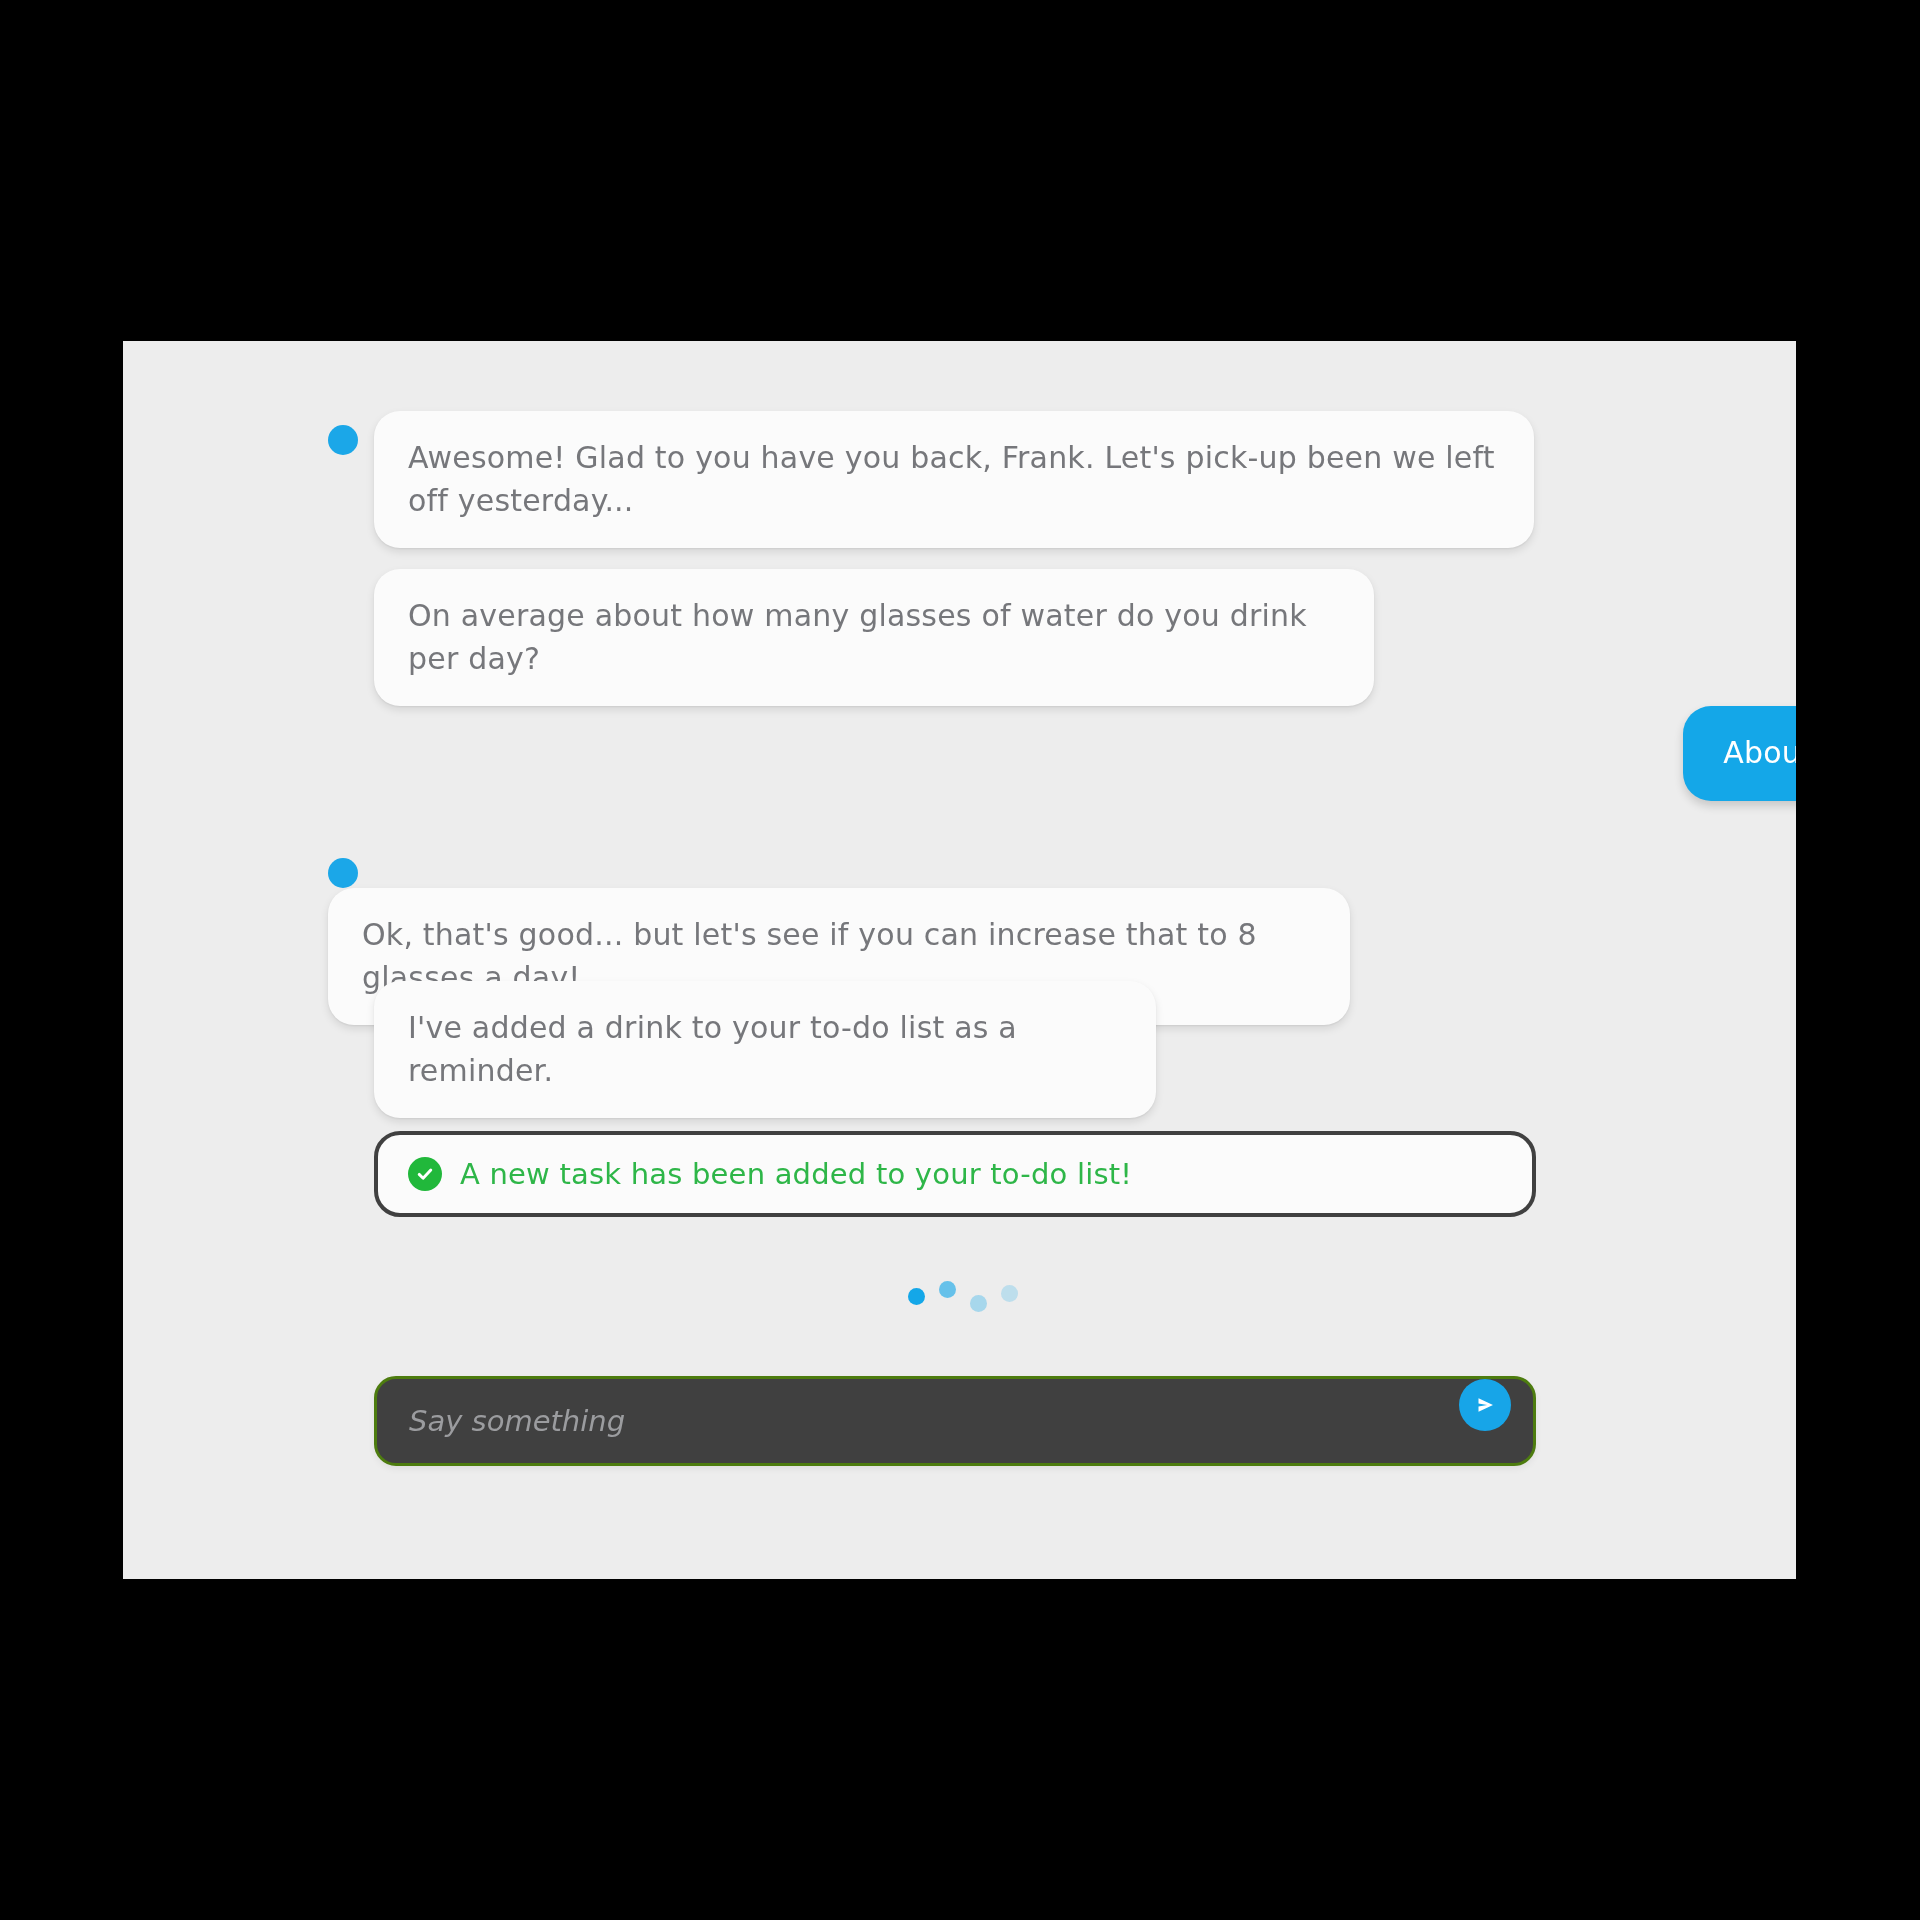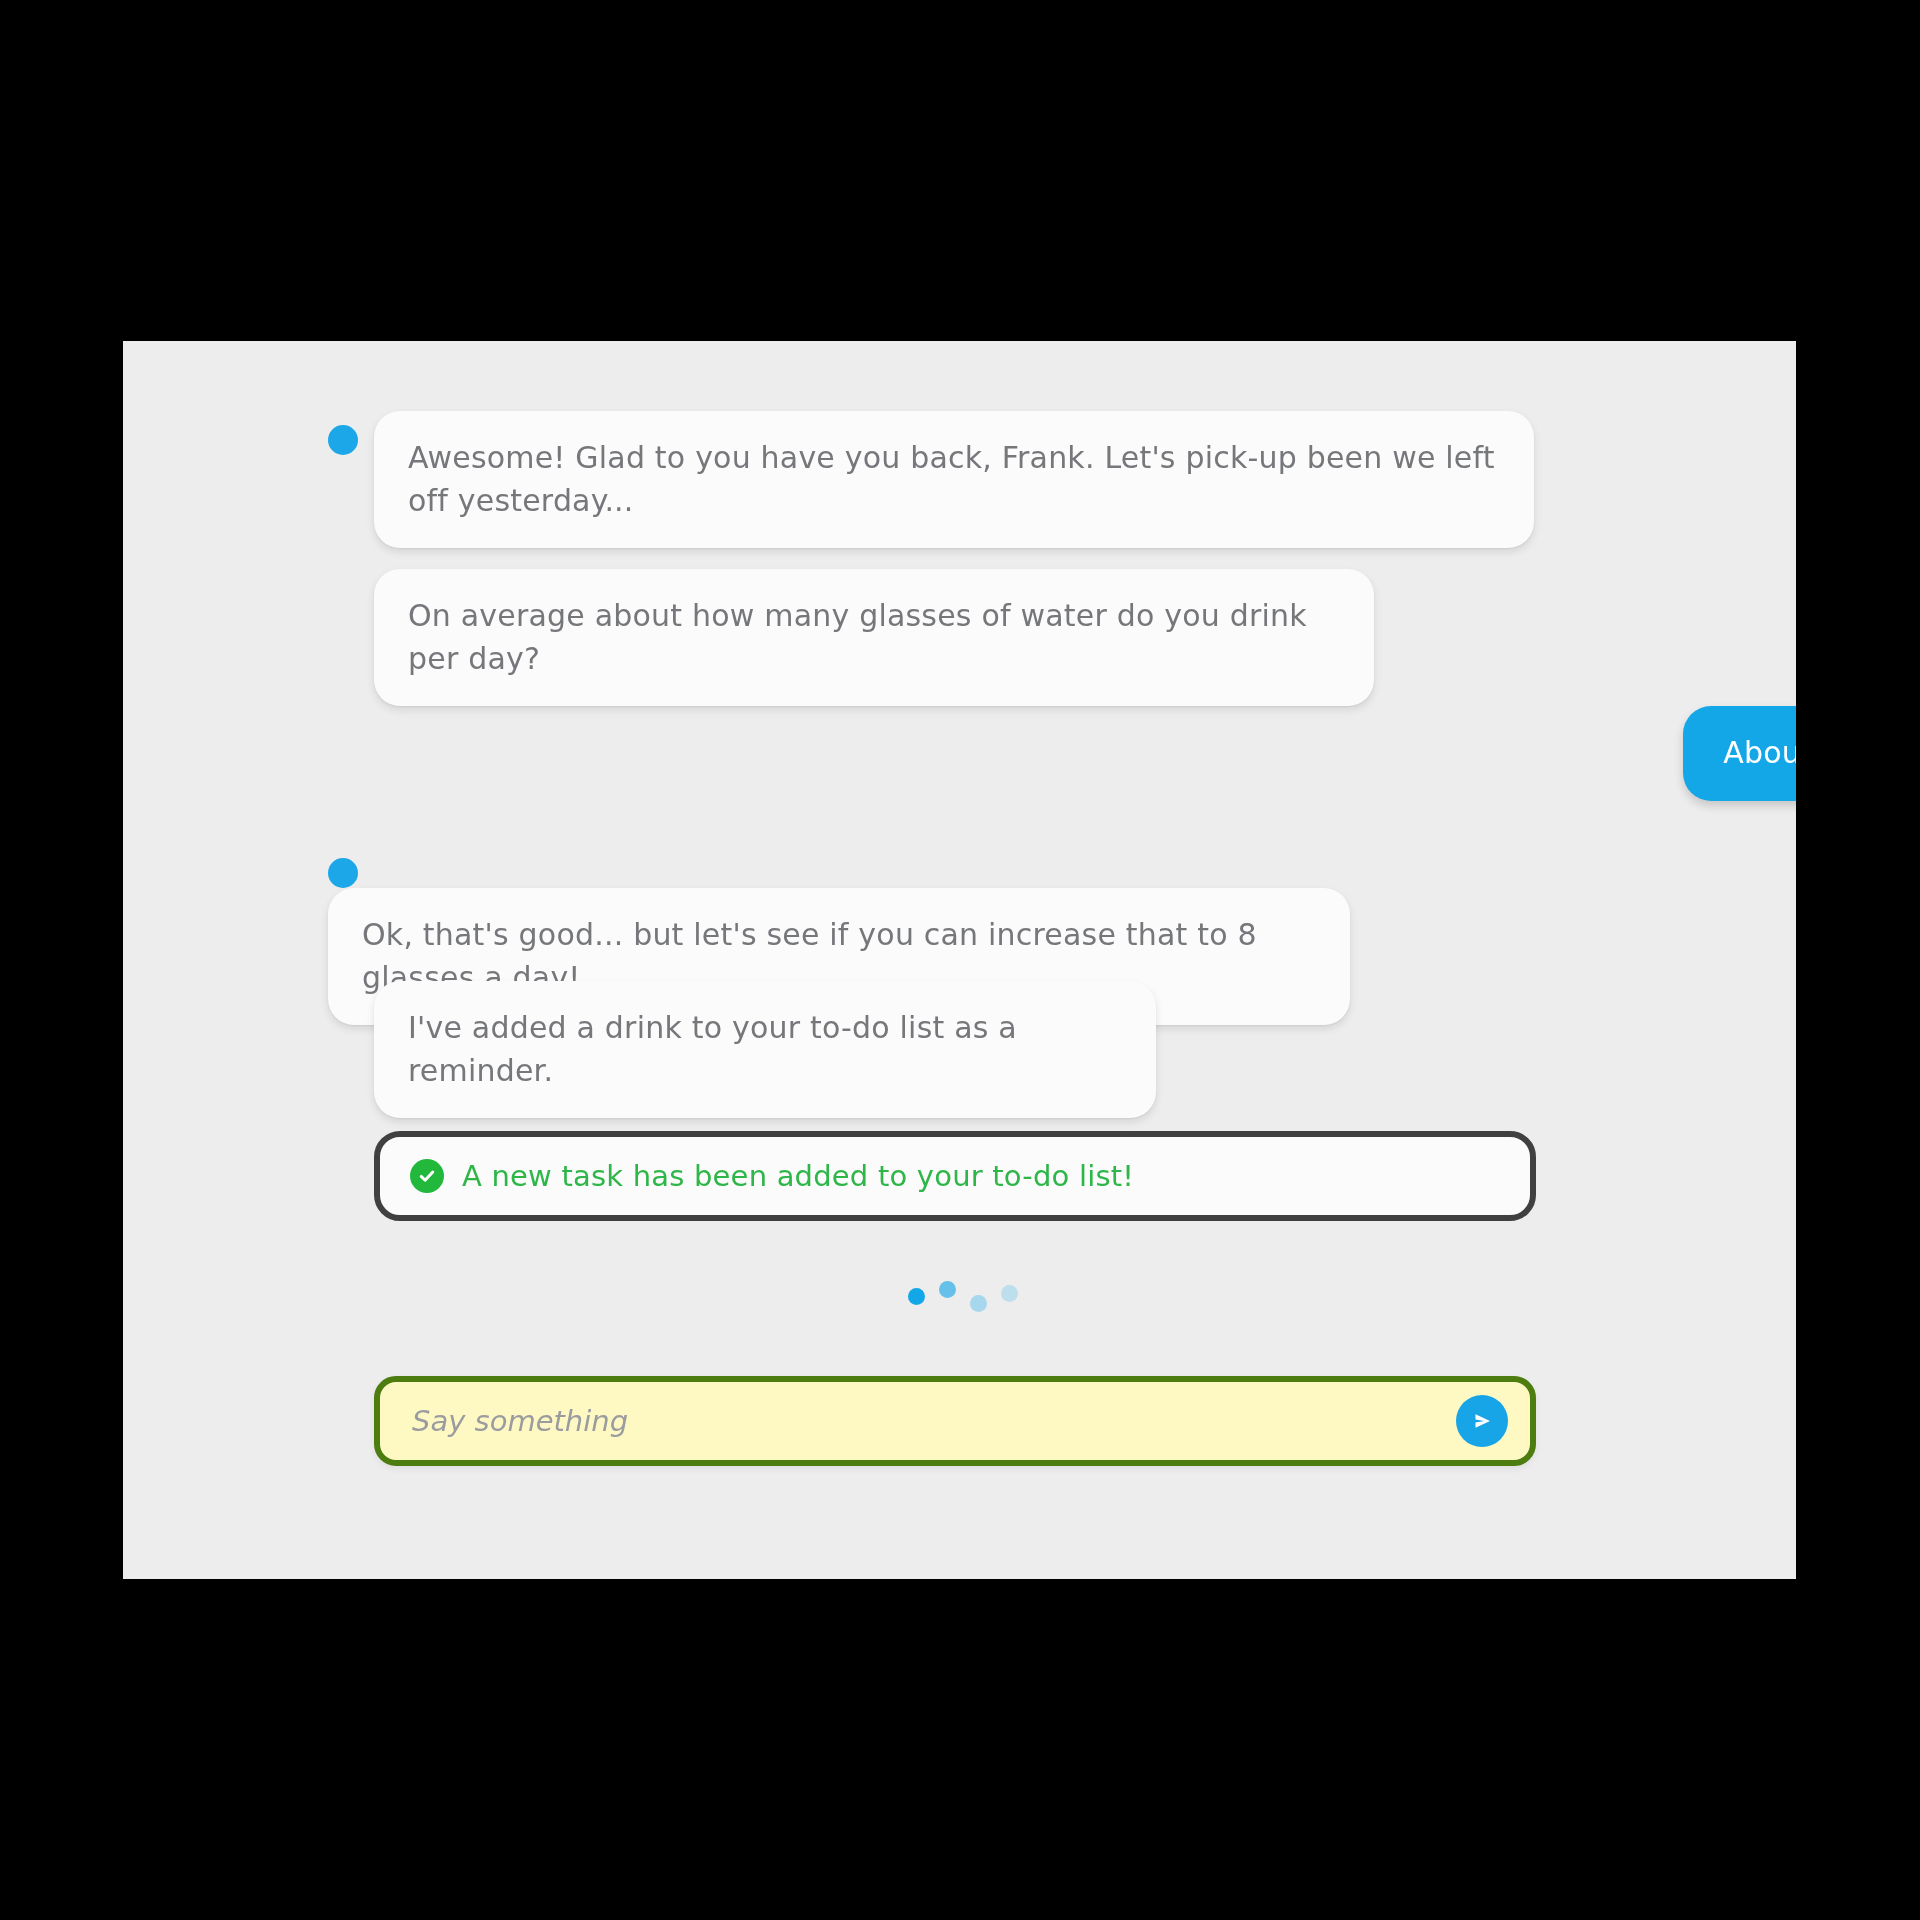--- a/index.html
+++ b/index.html
@@ -97,21 +97,21 @@
   
   #notification-row {
     position: absolute;
     left: 251px;
     top: 790px;
   }
   .notification {
     box-sizing: border-box;
     width: 1162px;
     background: #FBFBFB;
-    border: 6px solid #404040;
+    border: 4px solid #404040;
     border-radius: 26px;
     padding: 22px 30px;
     display: flex;
     align-items: center;
     gap: 18px;
   }
   .check-icon {
     width: 34px;
     height: 34px;
     border-radius: 50%;
@@ -152,26 +152,25 @@
   #typing-indicator .tdot:nth-child(4) { opacity: 0.22; margin-top: 4px; }
 
   
   #composer {
     position: absolute;
     left: 251px;
     top: 1035px;
     width: 1162px;
     height: 90px;
     box-sizing: border-box;
-    background: #fef9c3;
-    border: 6px solid #4d7c0f;
+    background: #404040;
+    border: 3px solid #4d7c0f;
     border-radius: 22px;
     box-shadow: 0 3px 7px rgba(0,0,0,0.06);
     display: flex;
-    align-items: center;
     padding: 0 22px 0 32px;
   }
   #message-input {
     flex: 1 1 auto;
     border: none;
     outline: none;
     background: transparent;
     font-family: "DejaVu Sans", "Liberation Sans", sans-serif;
     font-size: 29px;
     font-style: italic;

